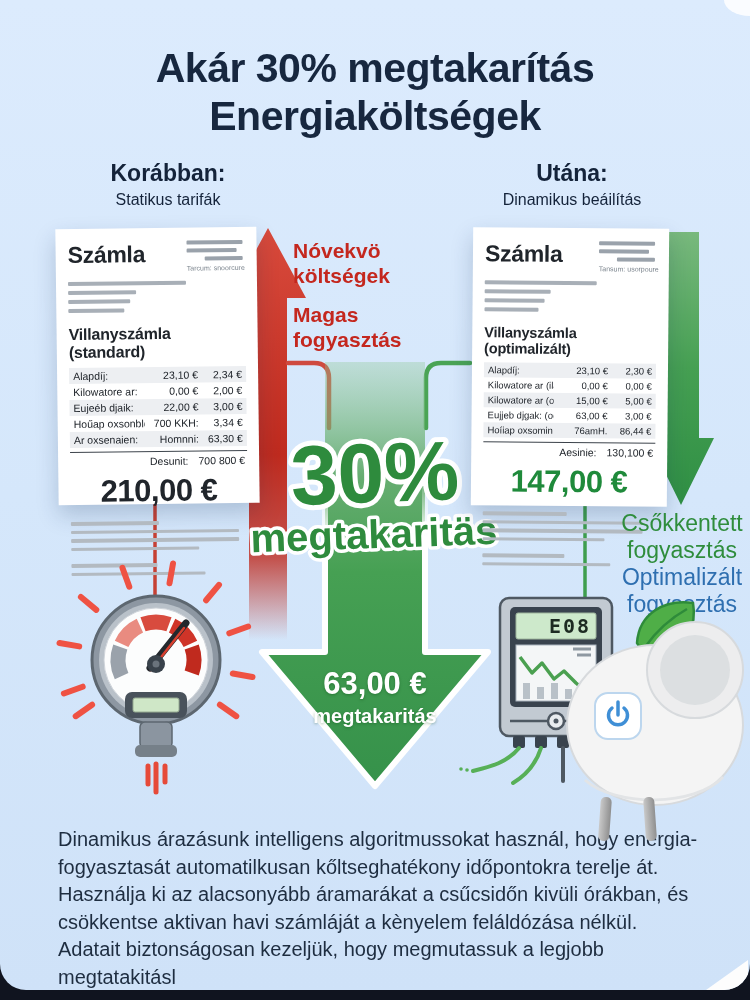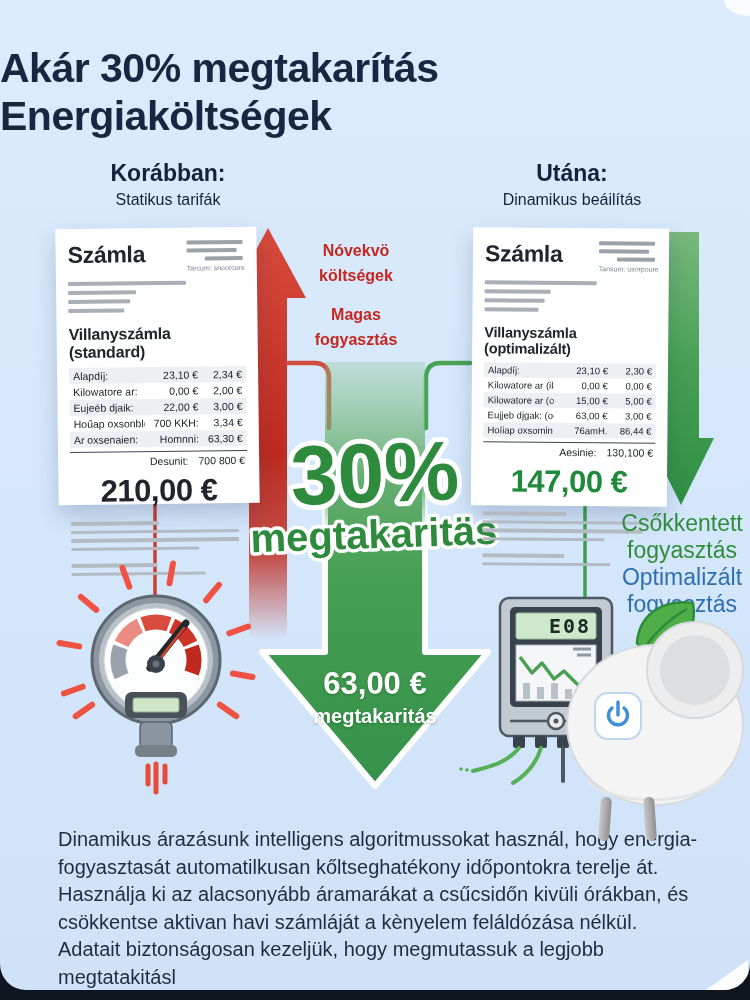--- a/index.html
+++ b/index.html
@@ -8,21 +8,21 @@
   .stage { position:absolute; left:0; top:0; width:750px; height:990px;
     border-radius:0 0 26px 26px; overflow:hidden;
     background:linear-gradient(180deg,#dcebfd 0%,#d5e7fb 50%,#cfe2f8 100%); }
   .corner-sliver { position:absolute; right:0; top:0; width:26px; height:16px;
     background:#fff; border-radius:0 0 0 100%; opacity:.85; }
   .page-curl { position:absolute; right:2px; bottom:0; width:42px; height:30px;
     background:#fdfdfd; clip-path:polygon(100% 0, 0 100%, 100% 100%); }
 
   .deco { position:absolute; left:0; top:0; z-index:1; }
 
-  .title { position:absolute; left:0; top:44px; width:750px; text-align:left;
+  .title { position:absolute; left:0; top:44px; width:750px; text-align:center;
     font-size:41px; font-weight:800; color:#17273f; line-height:1.18;
     letter-spacing:-.5px; z-index:3; }
 
   .col-head { position:absolute; top:160px; width:220px; text-align:center; z-index:3; color:#14233a; }
   .col-head .h1 { font-size:23px; font-weight:800; }
   .col-head .h2 { font-size:16px; font-weight:400; margin-top:4px; }
   .col-head.left { left:58px; }
   .col-head.right { left:462px; }
 
   
@@ -51,22 +51,22 @@
   .isummary { border-top:1.5px solid #3c434b; margin-top:4px; padding:3px 2px 0;
     text-align:right; font-size:10.5px; }
   .isummary .sl { margin-right:10px; }
   .itotal { text-align:center; font-size:31px; font-weight:800; margin-top:6px; letter-spacing:-.5px; }
   .invoice.right .itotal { color:#1f8a3b; }
   .foot-bars { margin-top:12px; }
   .foot-bars .bar { height:3.5px; background:#b3bac1; margin-bottom:5px; border-radius:1px; }
   .gap { height:8px; }
 
   
-  .red-labels { position:absolute; left:293px; top:238px; width:126px; text-align:center;
-    color:#c4271e; font-weight:800; font-size:16px; line-height:25px; z-index:3; }
+  .red-labels { position:absolute; left:293px; top:238px; width:126px; 
+    color:#c4271e; font-weight:800; font-size:21px; line-height:25px; z-index:3; }
   .red-labels .grp2 { margin-top:14px; }
   .benefits { position:absolute; left:604px; top:510px; width:156px; text-align:center;
     font-size:23px; line-height:27px; font-weight:500; z-index:3; }
   .benefits .g { color:#2f8d3c; }
   .benefits .b { color:#2e6fb0; }
 
   .savings-amount { position:absolute; left:262px; top:666px; width:226px; text-align:center;
     color:#fff; z-index:4; text-shadow:0 1px 3px rgba(0,60,10,.35); }
   .savings-amount .a1 { font-size:31px; font-weight:800; }
   .savings-amount .a2 { font-size:20px; font-weight:800; margin-top:3px; }

